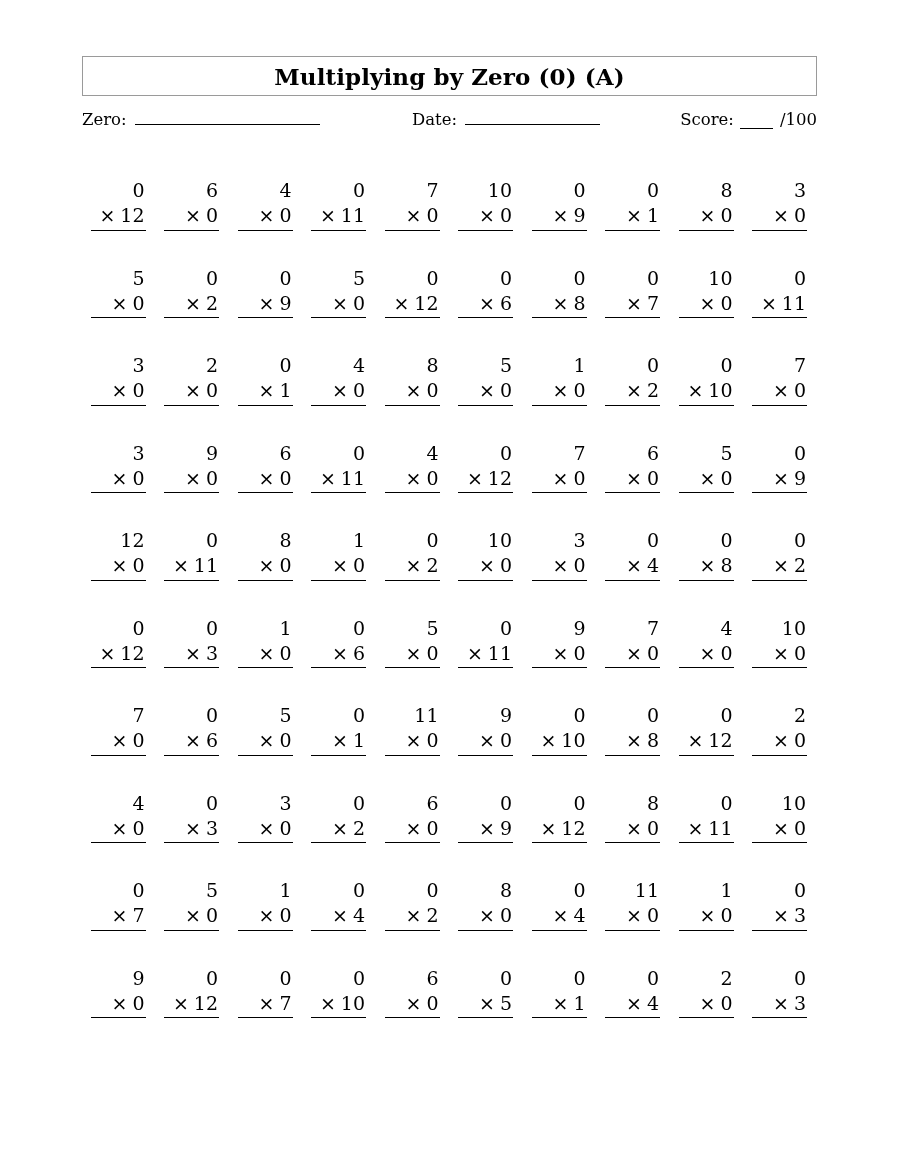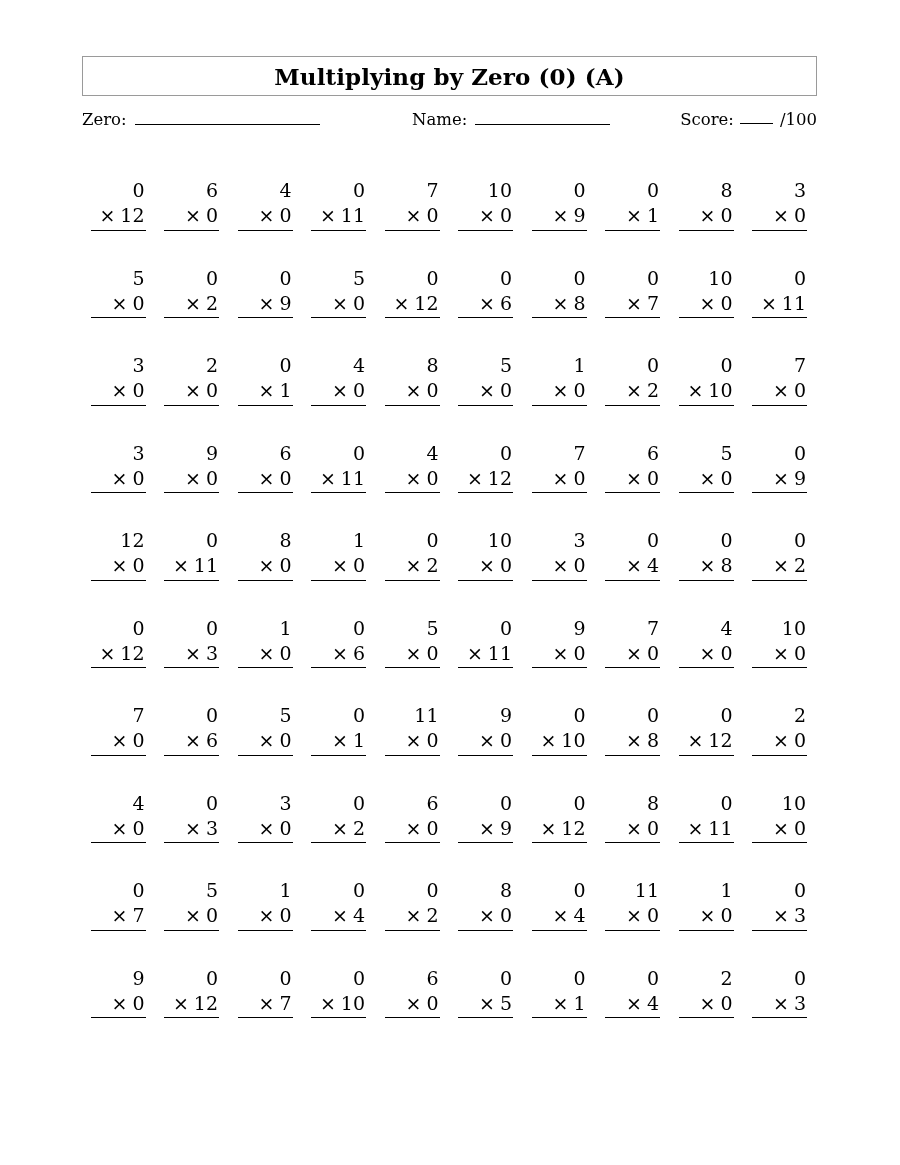--- a/index.html
+++ b/index.html
@@ -65,21 +65,21 @@
     left: 330px;
     top: 0px;
     display: flex;
     align-items: baseline;
   }
   .info-score {
     position: absolute;
     right: 0px;
     top: 0px;
     display: flex;
-    align-items: flex-start;
+    align-items: flex-end;
     white-space: nowrap;
   }
   .field-label { white-space: nowrap; }
   .blank-line {
     display: inline-block;
     border-bottom: 1px solid #000000;
     margin-left: 8px;
     height: 13px;
   }
   .blank-name { width: 185px; }
@@ -158,21 +158,21 @@
   <div class="title-box">
     <div class="title-text">Multiplying by Zero (0) (A)</div>
   </div>
 
   <div class="info-row">
     <div class="info-name">
       <span class="field-label">Zero:</span>
       <span class="blank-line blank-name"></span>
     </div>
     <div class="info-date">
-      <span class="field-label">Name:</span>
+      <span class="field-label">Date:</span>
       <span class="blank-line blank-date"></span>
     </div>
     <div class="info-score">
       <span class="field-label">Score:</span>
       <span class="blank-line blank-score"></span>
       <span class="score-total">/100</span>
     </div>
   </div>
 
 

